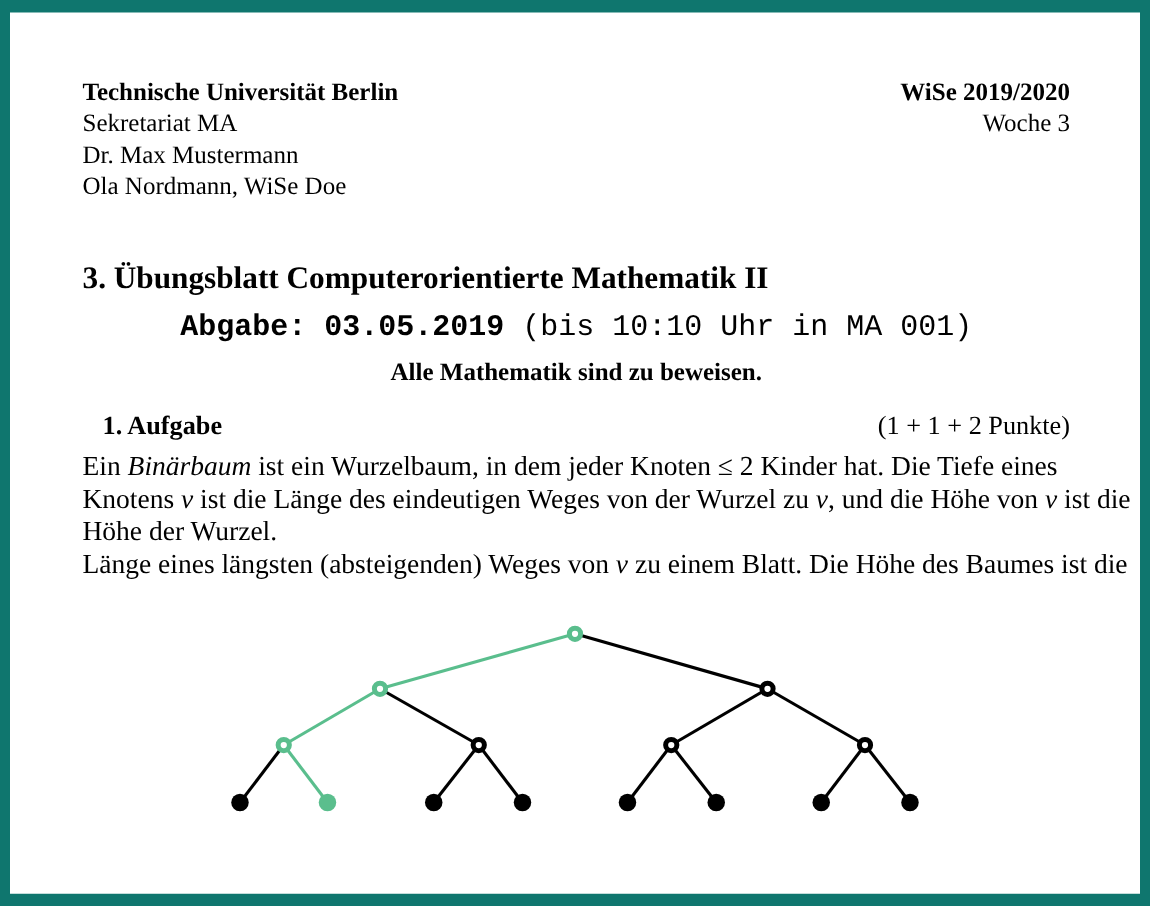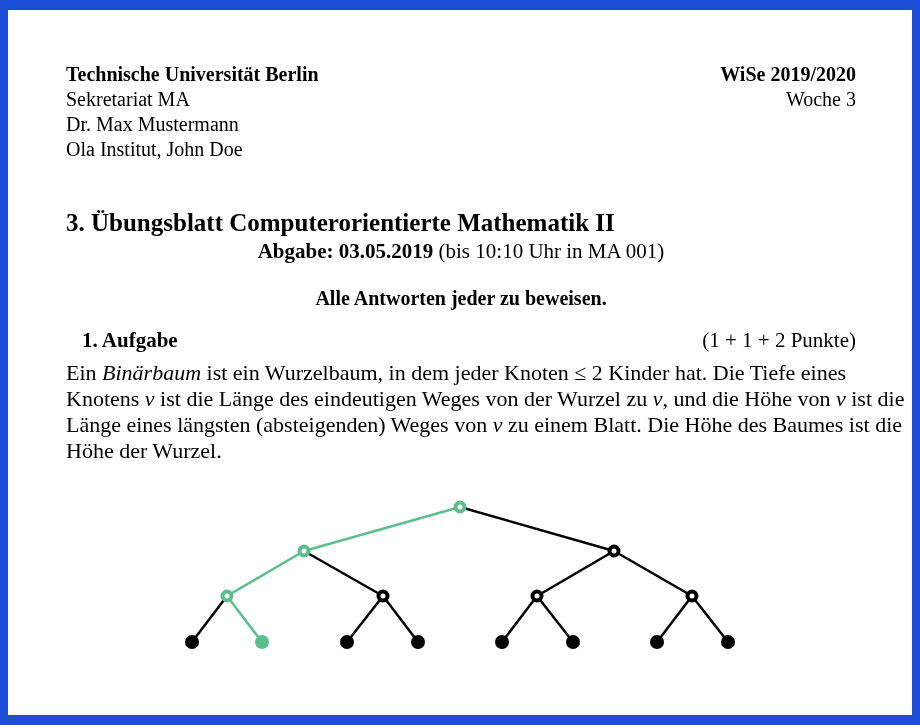--- a/index.html
+++ b/index.html
@@ -2,21 +2,21 @@
 <html><head>
 <meta charset="utf-8">
 <style>
   * { margin: 0; padding: 0; box-sizing: border-box; }
   html, body { background: #ffffff; }
   body { font-family: "Liberation Serif", serif; color: #000; }
   .page {
     position: relative;
     width: 920px;
     height: 725px;
-    background: #1d4ed8;
+    background: #0f766e;
     overflow: hidden;
   }
   .inner {
     position: absolute;
     left: 8px; top: 10px;
     width: 904px; height: 705px;
     background: #ffffff;
   }
   .abs { position: absolute; }
   .bold { font-weight: bold; }
@@ -31,24 +31,25 @@
     text-align: right;
   }
   .doc-title {
     left: 66px; right: 64px; top: 208px;
     text-align: left;
     font-size: 25px; line-height: 30px;
     font-weight: bold;
     white-space: nowrap;
   }
   .submission-line {
-    left: 66px; right: 64px; top: 237px;
+    left: 66px; right: 64px; top: 249px;
     text-align: center;
-    font-size: 21px; line-height: 28px;
+    font-size: 24px; line-height: 28px;
     white-space: nowrap;
+    font-family: Liberation Mono, monospace;
   }
   .note-line {
     left: 66px; right: 64px; top: 284px;
     text-align: center;
     font-size: 20px; line-height: 28px;
     font-weight: bold;
     white-space: nowrap;
   }
   .task-row {
     left: 82px; right: 64px; top: 326px;
@@ -71,46 +72,46 @@
 </head>
 <body>
 
 <div class="page">
   <div class="inner"></div>
 
   <div class="abs header-left">
       <div class="bold">Technische Universität Berlin</div>
       <div>Sekretariat MA</div>
       <div>Dr. Max Mustermann</div>
-      <div>Ola Institut, John Doe</div>
+      <div>Ola Nordmann, WiSe Doe</div>
     </div>
 
   <div class="abs header-right">
       <div class="bold">WiSe 2019/2020</div>
       <div>Woche 3</div>
     </div>
 
   <div class="abs doc-title">3. Übungsblatt Computerorientierte Mathematik II</div>
 
   <div class="abs submission-line">
     <span class="bold">Abgabe: 03.05.2019</span><span> (bis 10:10 Uhr in MA 001)</span>
   </div>
 
-  <div class="abs note-line">Alle Antworten jeder zu beweisen.</div>
+  <div class="abs note-line">Alle Mathematik sind zu beweisen.</div>
 
   <div class="abs task-row">
     <span class="task-label">1. Aufgabe</span>
     <span>(1 + 1 + 2 Punkte)</span>
   </div>
 
   <div class="abs paragraph">
       <div class="text-line"><span>Ein </span><span class="italic">Binärbaum</span><span> ist ein Wurzelbaum, in dem jeder Knoten ≤ 2 Kinder hat. Die Tiefe eines</span></div>
       <div class="text-line"><span>Knotens </span><span class="italic">v</span><span> ist die Länge des eindeutigen Weges von der Wurzel zu </span><span class="italic">v</span><span>, und die Höhe von </span><span class="italic">v</span><span> ist die</span></div>
+      <div class="text-line"><span>Höhe der Wurzel.</span></div>
       <div class="text-line"><span>Länge eines längsten (absteigenden) Weges von </span><span class="italic">v</span><span> zu einem Blatt. Die Höhe des Baumes ist die</span></div>
-      <div class="text-line"><span>Höhe der Wurzel.</span></div>
     </div>
 
   <svg class="abs tree-svg" viewBox="150 483 620 180" xmlns="http://www.w3.org/2000/svg">
       <line x1="460" y1="507" x2="614" y2="551" stroke="#000000" stroke-width="2.5"></line>
       <line x1="304" y1="551" x2="383" y2="596" stroke="#000000" stroke-width="2.5"></line>
       <line x1="614" y1="551" x2="537" y2="596" stroke="#000000" stroke-width="2.5"></line>
       <line x1="614" y1="551" x2="692" y2="596" stroke="#000000" stroke-width="2.5"></line>
       <line x1="227" y1="596" x2="192" y2="642" stroke="#000000" stroke-width="2.5"></line>
       <line x1="383" y1="596" x2="347" y2="642" stroke="#000000" stroke-width="2.5"></line>
       <line x1="383" y1="596" x2="418" y2="642" stroke="#000000" stroke-width="2.5"></line>

